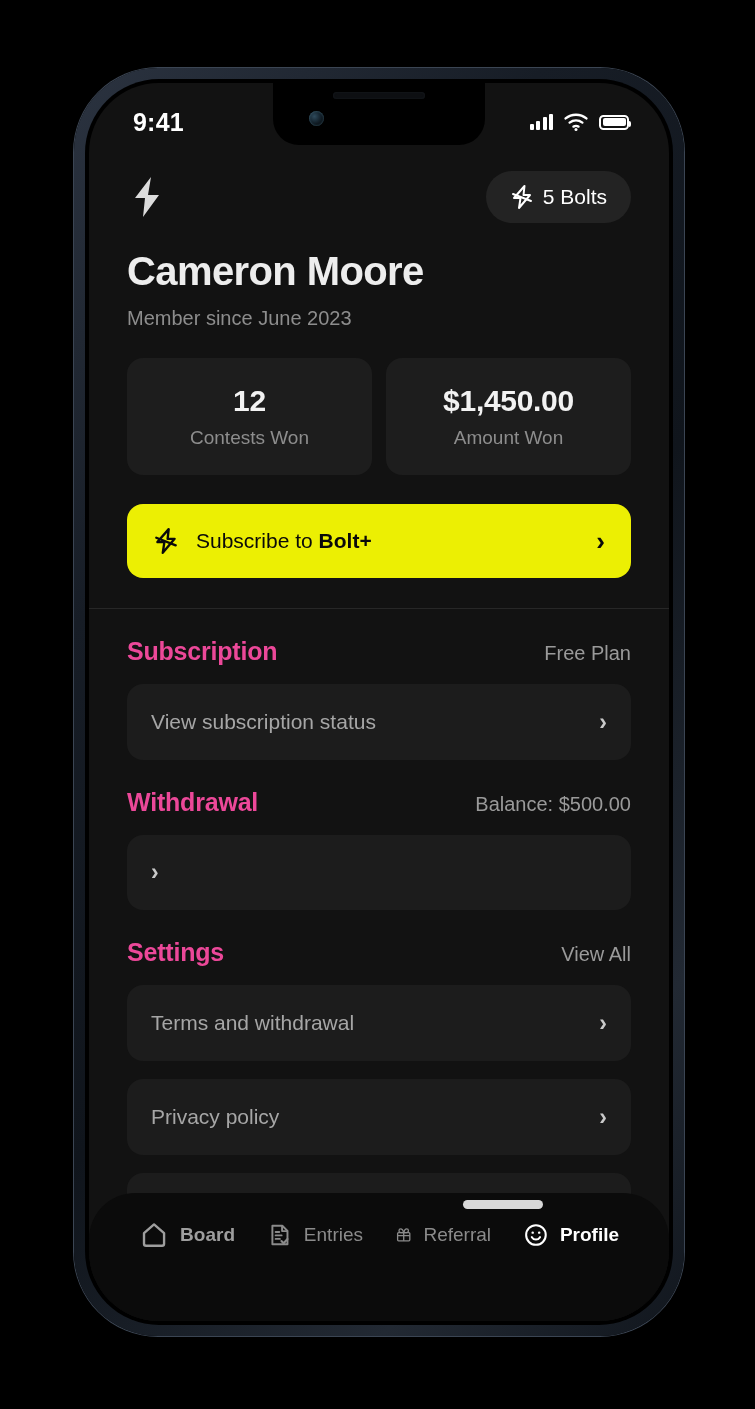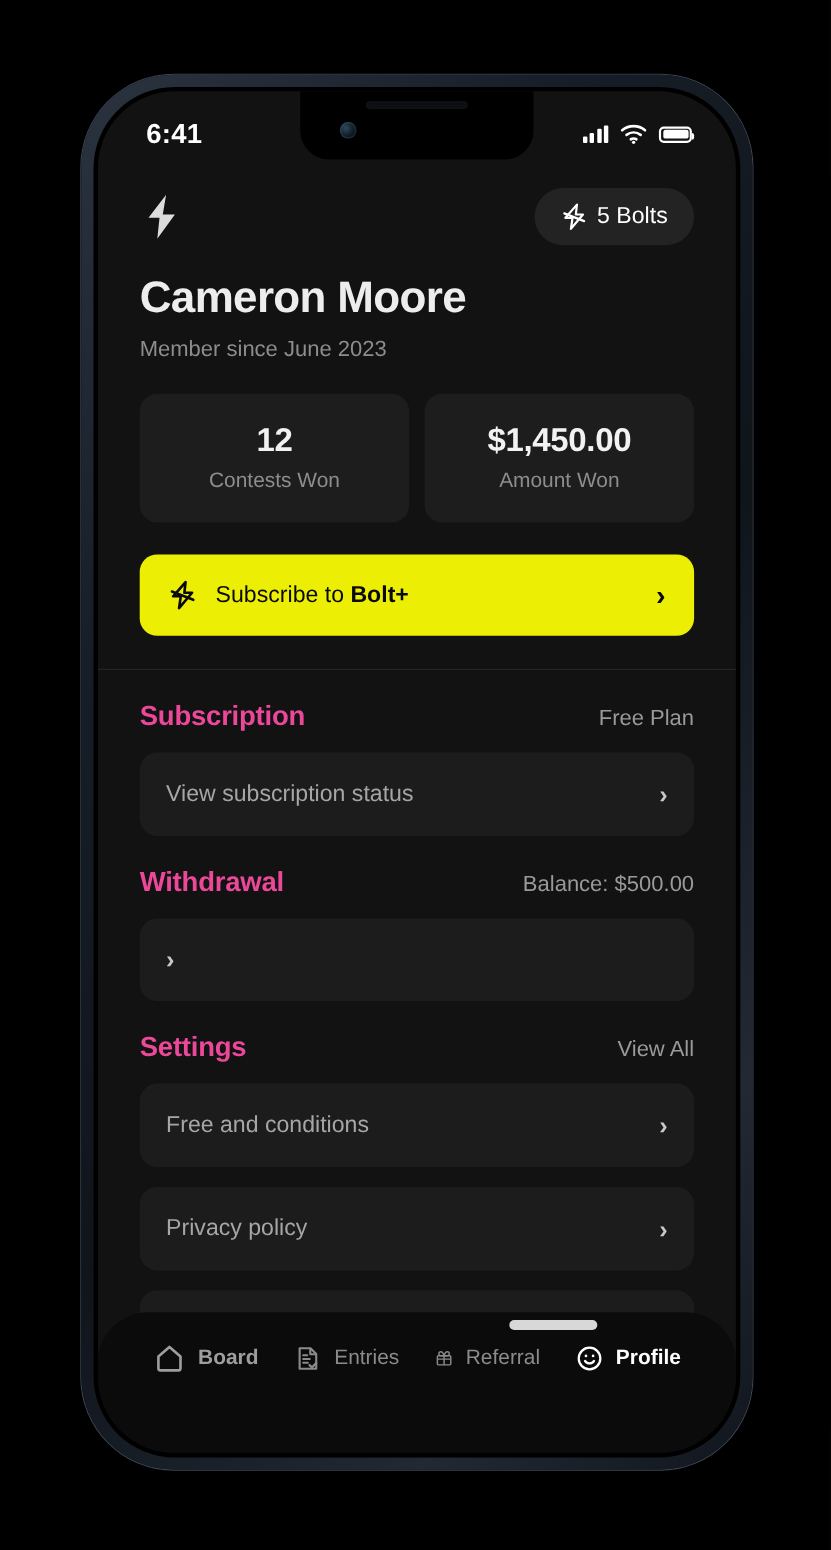--- a/index.html
+++ b/index.html
@@ -189,21 +189,21 @@
 
     <div class="phone-inner">
       <div class="screen">
 
         <div class="notch">
           <div class="notch-speaker"></div>
           <div class="notch-camera"></div>
         </div>
 
         <div class="statusbar">
-          <div class="status-time">6:41</div>
+          <div class="status-time">9:41</div>
           <div class="status-icons">
             <div class="sig">
               <i></i>
                 <i></i>
                 <i></i>
                 <i></i>
             </div>
             <svg width="24" height="18" viewBox="0 0 24 18">
               <path d="M1.6 5.4A16.5 16.5 0 0 1 22.4 5.4" stroke="#fff" stroke-width="2.4" fill="none" stroke-linecap="round"></path>
               <path d="M5.6 9.6A10.8 10.8 0 0 1 18.4 9.6" stroke="#fff" stroke-width="2.4" fill="none" stroke-linecap="round"></path>
@@ -282,21 +282,21 @@
                 <span class="row-chev">›</span>
               </div>
             </div>
 
             <div class="section">
               <div class="sec-head">
                 <span class="sec-title">Settings</span>
                 <span class="sec-meta">View All</span>
               </div>
               <div class="row-card">
-                <span class="row-label">Free and conditions</span>
+                <span class="row-label">Terms and withdrawal</span>
                 <span class="row-chev">›</span>
               </div>
               <div class="row-card">
                 <span class="row-label">Privacy policy</span>
                 <span class="row-chev">›</span>
               </div>
               <div class="row-card clipped"></div>
             </div>
           </div>
         </div>

